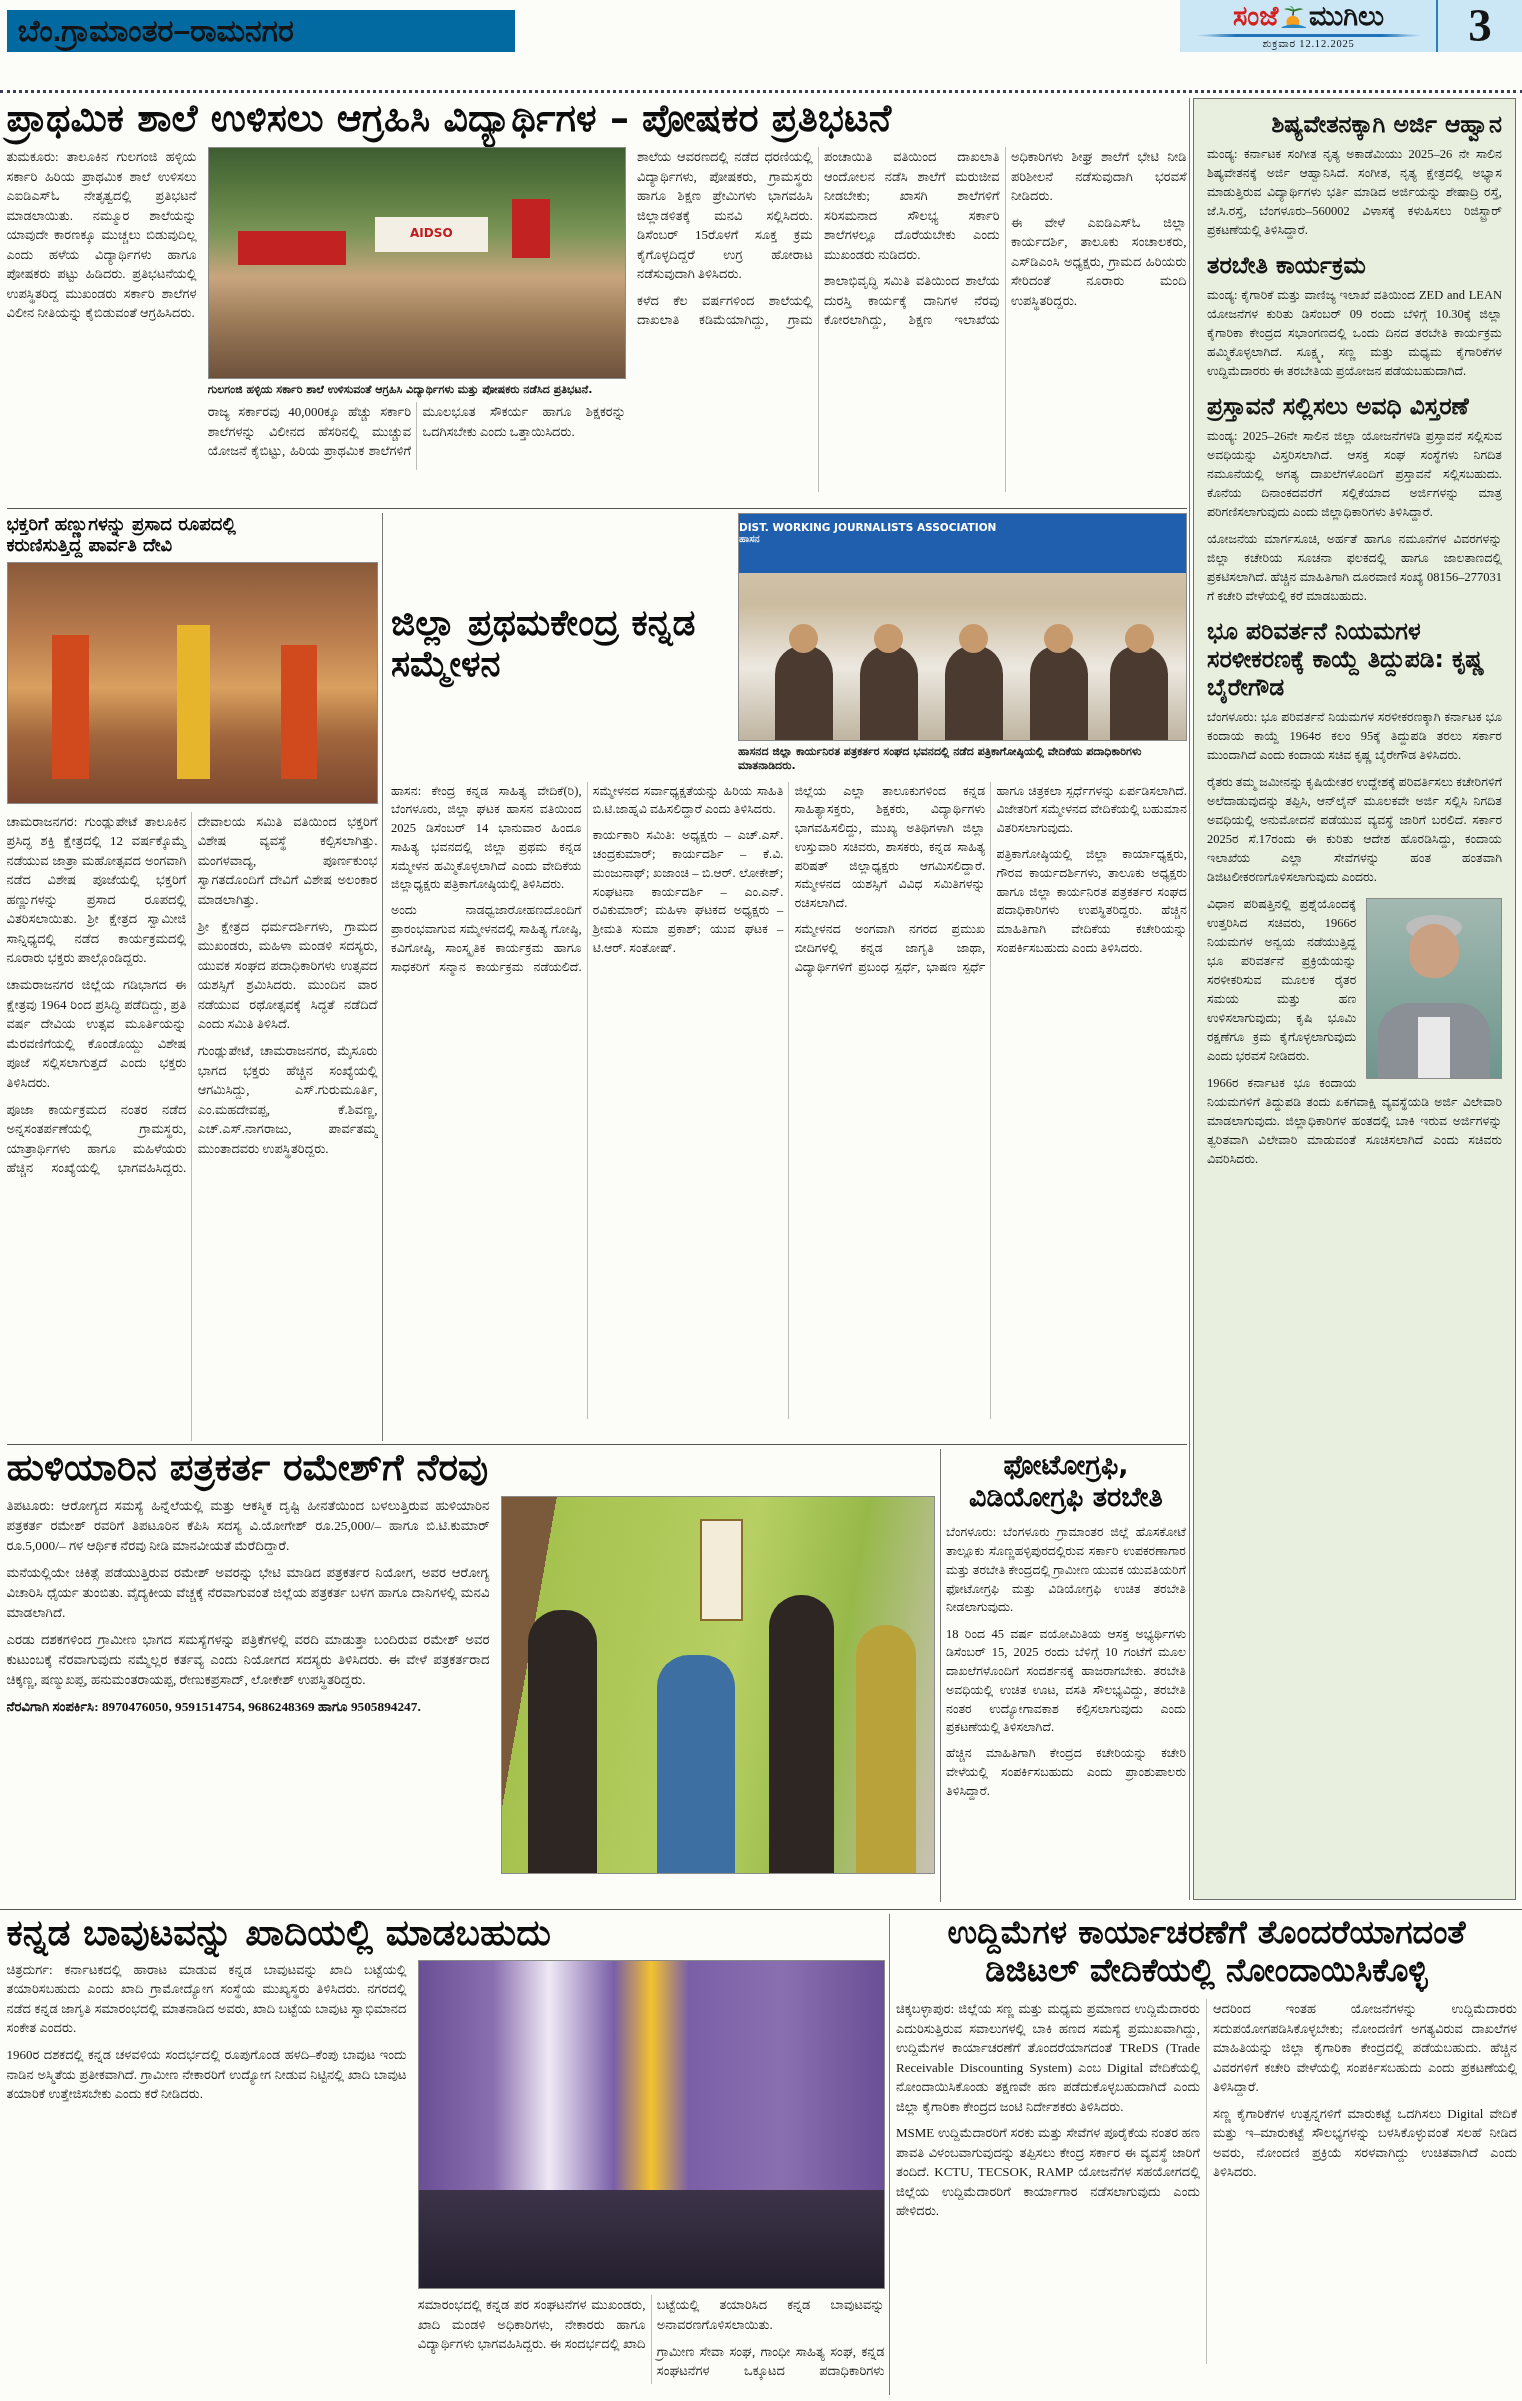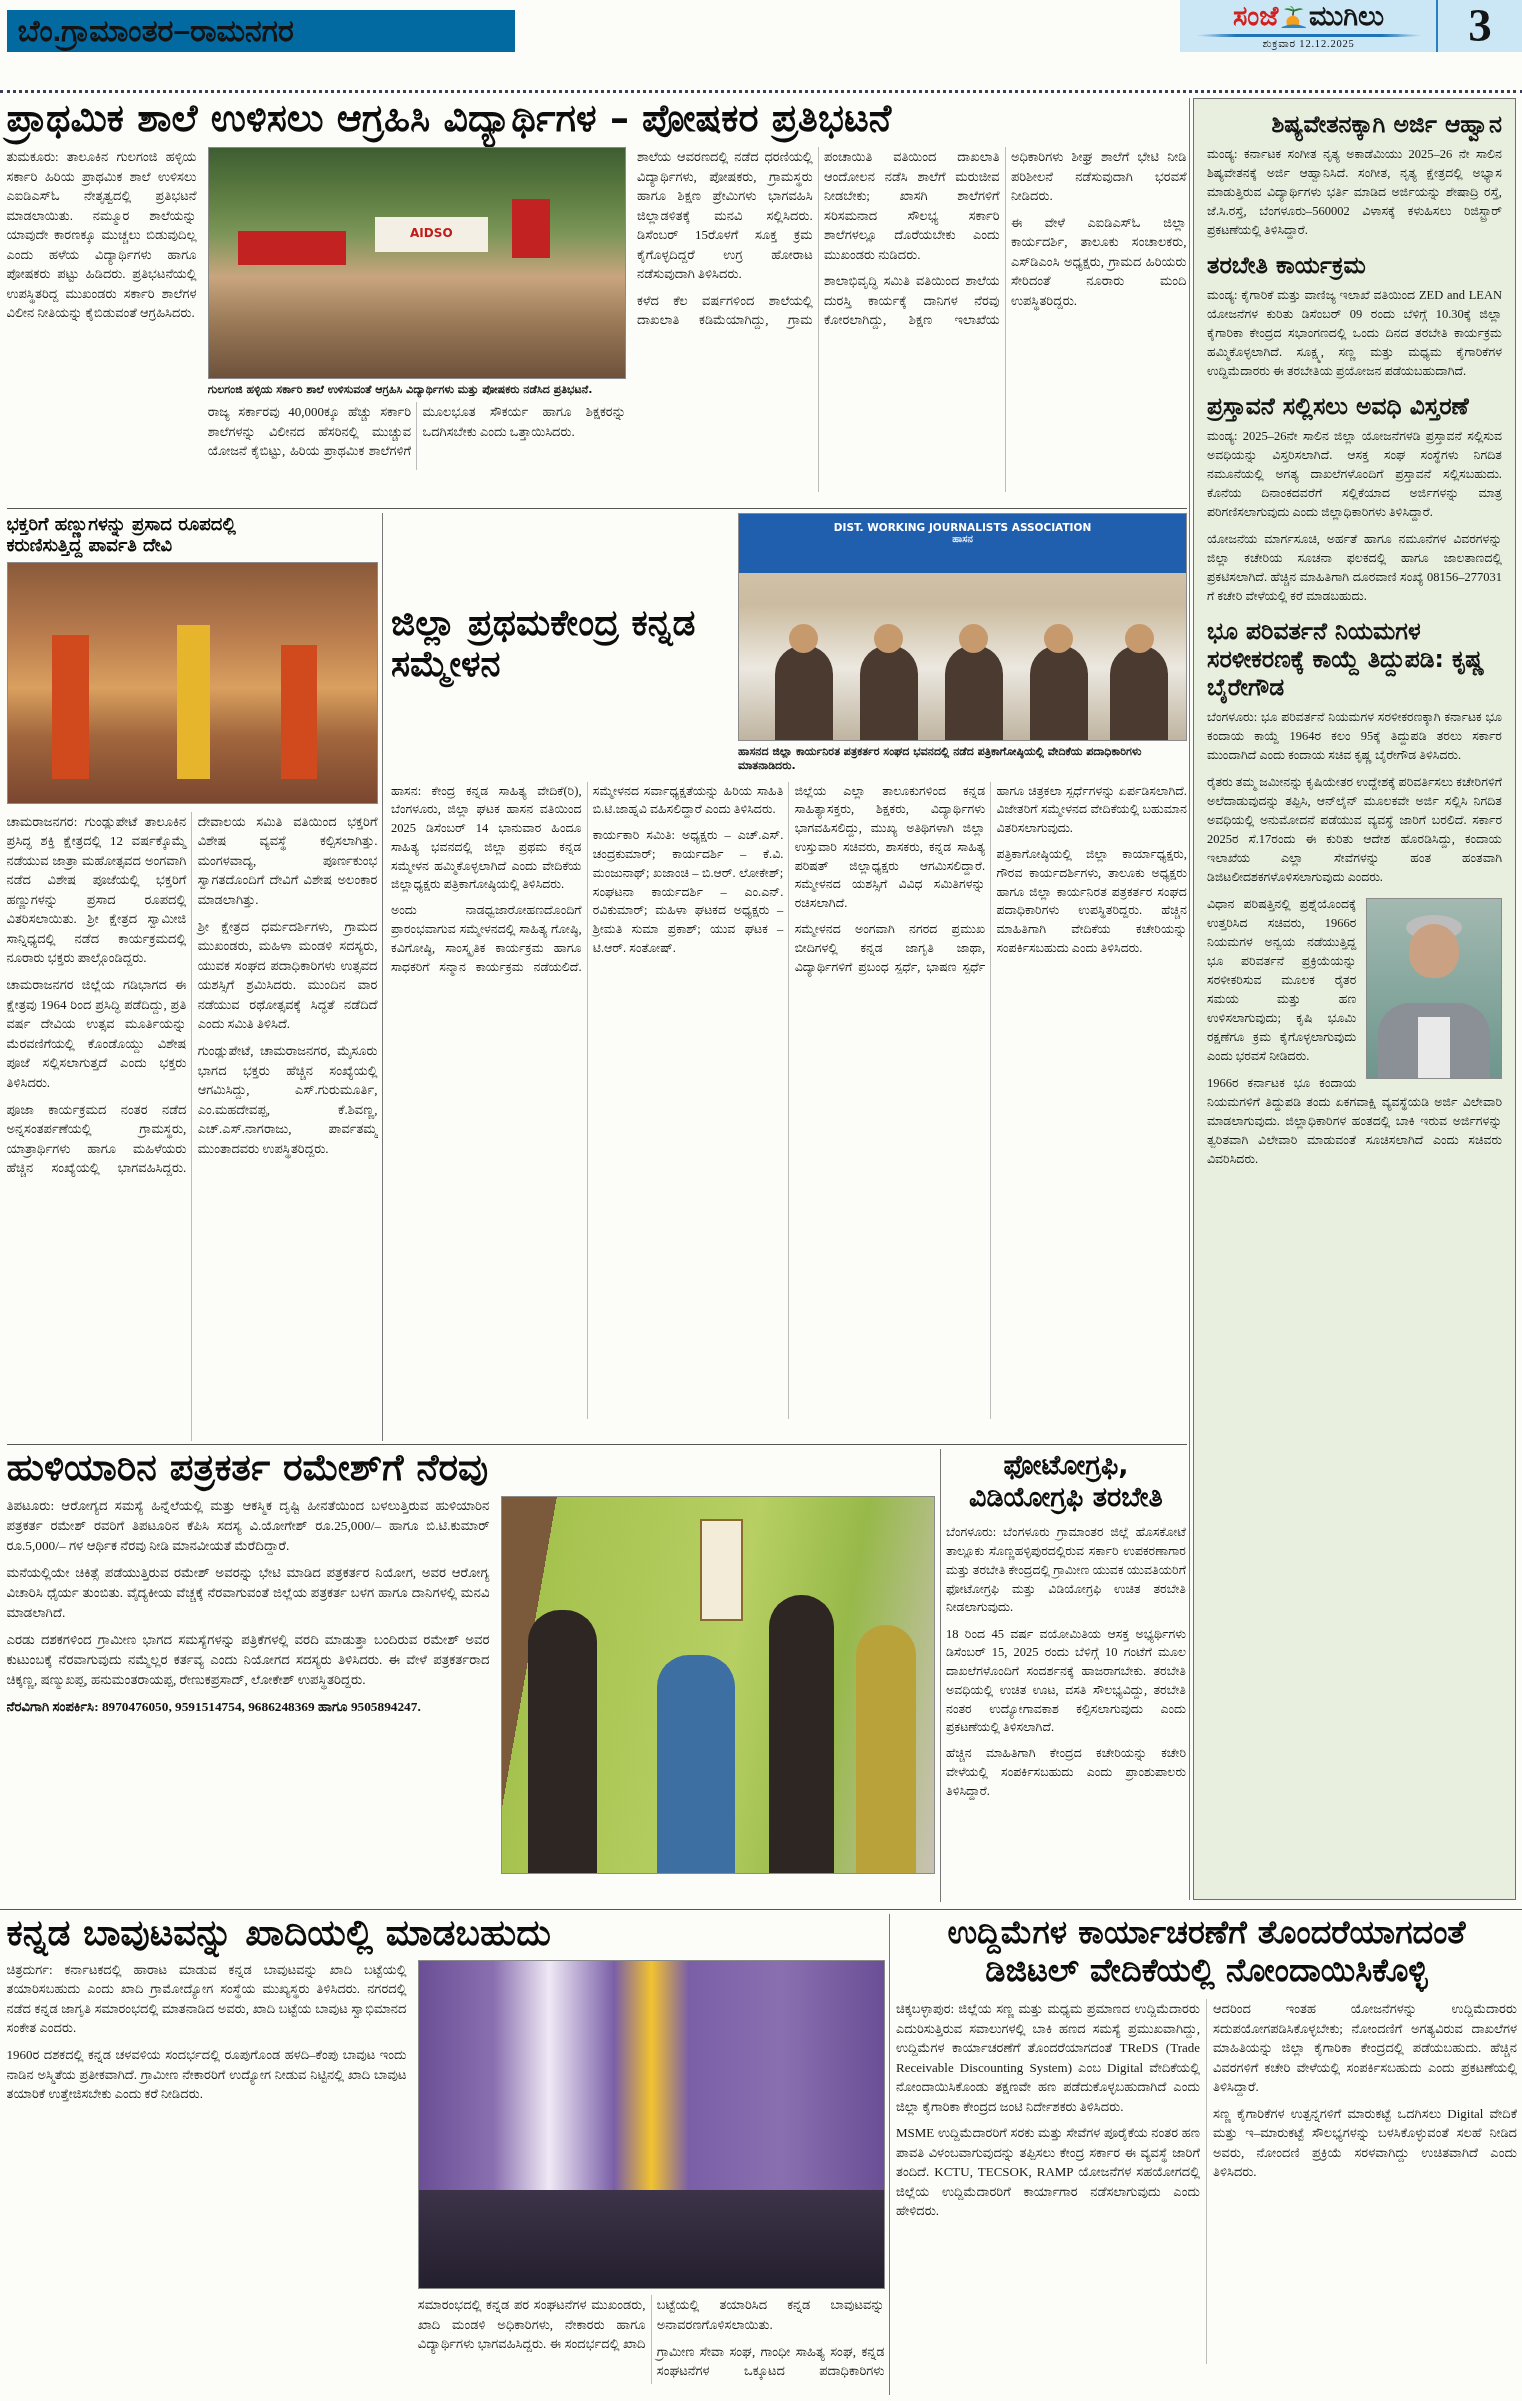--- a/index.html
+++ b/index.html
@@ -51,21 +51,21 @@
   .pv-sash2{position:absolute;background:#e7b52c;}
   .parvati-body{margin-top:8px;column-count:2;column-gap:11.3px;column-rule:0.8px solid #bcbcbc;height:646px;overflow:hidden;}
   
   .a-sammelana{position:absolute;left:391px;top:513px;width:796px;height:928px;overflow:hidden;}
   .sam-headrow{display:flex;gap:11.3px;}
   .sam-headrow h1{flex:1;font-size:36px;line-height:1.15;align-self:center;}
   .sam-photo-wrap{width:449px;flex:none;}
   .ph-sammelana{width:100%;height:228px;
       background:linear-gradient(180deg,#d9cdb8 0%,#cbbb9f 40%,#ece8e0 68%,#bfb4a0 100%);}
   .sam-banner{position:absolute;left:0;top:0;width:100%;height:26%;background:#1f5fae;color:#fff;
-      font-family:"DejaVu Sans",sans-serif;font-weight:bold;font-size:10.5px;text-align:center;padding-top:6.5px;box-sizing:border-box;}
+      font-family:"DejaVu Sans",sans-serif;font-weight:bold;font-size:10.5px;text-align:left;padding-top:6.5px;box-sizing:border-box;}
   .sam-banner .b2{font-size:9.7px;opacity:.9;}
   .sam-person{position:absolute;bottom:0;width:58px;height:95px;background:#4a3a30;border-radius:29px 29px 0 0;}
   .sam-person::before{content:"";position:absolute;top:-21px;left:14.5px;width:29px;height:29px;border-radius:50%;background:#c79a6e;}
   .sammelana-body{margin-top:8px;column-count:4;column-gap:11.3px;column-rule:0.8px solid #bcbcbc;height:637px;overflow:hidden;font-size:12.5px;}
   
   .a-ramesh{position:absolute;left:6.5px;top:1449px;width:928px;height:453px;overflow:hidden;}
   .a-ramesh h1{font-size:37px;line-height:1.05;}
   .ramesh-row{display:flex;gap:11.3px;margin-top:8px;}
   .ramesh-text{width:483px;flex:none;font-size:13.3px;}
   .ph-ramesh{flex:1;height:378px;
@@ -287,21 +287,21 @@
 
     <h2>ತರಬೇತಿ ಕಾರ್ಯಕ್ರಮ</h2>
     <p>ಮಂಡ್ಯ: ಕೈಗಾರಿಕೆ ಮತ್ತು ವಾಣಿಜ್ಯ ಇಲಾಖೆ ವತಿಯಿಂದ ZED and LEAN ಯೋಜನೆಗಳ ಕುರಿತು ಡಿಸೆಂಬರ್ 09 ರಂದು ಬೆಳಿಗ್ಗೆ 10.30ಕ್ಕೆ ಜಿಲ್ಲಾ ಕೈಗಾರಿಕಾ ಕೇಂದ್ರದ ಸಭಾಂಗಣದಲ್ಲಿ ಒಂದು ದಿನದ ತರಬೇತಿ ಕಾರ್ಯಕ್ರಮ ಹಮ್ಮಿಕೊಳ್ಳಲಾಗಿದೆ. ಸೂಕ್ಷ್ಮ, ಸಣ್ಣ ಮತ್ತು ಮಧ್ಯಮ ಕೈಗಾರಿಕೆಗಳ ಉದ್ದಿಮೆದಾರರು ಈ ತರಬೇತಿಯ ಪ್ರಯೋಜನ ಪಡೆಯಬಹುದಾಗಿದೆ.</p>
 
     <h2>ಪ್ರಸ್ತಾವನೆ ಸಲ್ಲಿಸಲು ಅವಧಿ ವಿಸ್ತರಣೆ</h2>
     <p>ಮಂಡ್ಯ: 2025–26ನೇ ಸಾಲಿನ ಜಿಲ್ಲಾ ಯೋಜನೆಗಳಡಿ ಪ್ರಸ್ತಾವನೆ ಸಲ್ಲಿಸುವ ಅವಧಿಯನ್ನು ವಿಸ್ತರಿಸಲಾಗಿದೆ. ಆಸಕ್ತ ಸಂಘ ಸಂಸ್ಥೆಗಳು ನಿಗದಿತ ನಮೂನೆಯಲ್ಲಿ ಅಗತ್ಯ ದಾಖಲೆಗಳೊಂದಿಗೆ ಪ್ರಸ್ತಾವನೆ ಸಲ್ಲಿಸಬಹುದು. ಕೊನೆಯ ದಿನಾಂಕದವರೆಗೆ ಸಲ್ಲಿಕೆಯಾದ ಅರ್ಜಿಗಳನ್ನು ಮಾತ್ರ ಪರಿಗಣಿಸಲಾಗುವುದು ಎಂದು ಜಿಲ್ಲಾಧಿಕಾರಿಗಳು ತಿಳಿಸಿದ್ದಾರೆ.</p>
     <p>ಯೋಜನೆಯ ಮಾರ್ಗಸೂಚಿ, ಅರ್ಹತೆ ಹಾಗೂ ನಮೂನೆಗಳ ವಿವರಗಳನ್ನು ಜಿಲ್ಲಾ ಕಚೇರಿಯ ಸೂಚನಾ ಫಲಕದಲ್ಲಿ ಹಾಗೂ ಜಾಲತಾಣದಲ್ಲಿ ಪ್ರಕಟಿಸಲಾಗಿದೆ. ಹೆಚ್ಚಿನ ಮಾಹಿತಿಗಾಗಿ ದೂರವಾಣಿ ಸಂಖ್ಯೆ 08156–277031 ಗೆ ಕಚೇರಿ ವೇಳೆಯಲ್ಲಿ ಕರೆ ಮಾಡಬಹುದು.</p>
 
     <h2>ಭೂ ಪರಿವರ್ತನೆ ನಿಯಮಗಳ ಸರಳೀಕರಣಕ್ಕೆ ಕಾಯ್ದೆ ತಿದ್ದುಪಡಿ: ಕೃಷ್ಣ ಬೈರೇಗೌಡ</h2>
     <p>ಬೆಂಗಳೂರು: ಭೂ ಪರಿವರ್ತನೆ ನಿಯಮಗಳ ಸರಳೀಕರಣಕ್ಕಾಗಿ ಕರ್ನಾಟಕ ಭೂ ಕಂದಾಯ ಕಾಯ್ದೆ 1964ರ ಕಲಂ 95ಕ್ಕೆ ತಿದ್ದುಪಡಿ ತರಲು ಸರ್ಕಾರ ಮುಂದಾಗಿದೆ ಎಂದು ಕಂದಾಯ ಸಚಿವ ಕೃಷ್ಣ ಬೈರೇಗೌಡ ತಿಳಿಸಿದರು.</p>
-    <p>ರೈತರು ತಮ್ಮ ಜಮೀನನ್ನು ಕೃಷಿಯೇತರ ಉದ್ದೇಶಕ್ಕೆ ಪರಿವರ್ತಿಸಲು ಕಚೇರಿಗಳಿಗೆ ಅಲೆದಾಡುವುದನ್ನು ತಪ್ಪಿಸಿ, ಆನ್‌ಲೈನ್ ಮೂಲಕವೇ ಅರ್ಜಿ ಸಲ್ಲಿಸಿ ನಿಗದಿತ ಅವಧಿಯಲ್ಲಿ ಅನುಮೋದನೆ ಪಡೆಯುವ ವ್ಯವಸ್ಥೆ ಜಾರಿಗೆ ಬರಲಿದೆ. ಸರ್ಕಾರ 2025ರ ಸೆ.17ರಂದು ಈ ಕುರಿತು ಆದೇಶ ಹೊರಡಿಸಿದ್ದು, ಕಂದಾಯ ಇಲಾಖೆಯ ಎಲ್ಲಾ ಸೇವೆಗಳನ್ನು ಹಂತ ಹಂತವಾಗಿ ಡಿಜಿಟಲೀದಶಕಗಳೊಳಿಸಲಾಗುವುದು ಎಂದರು.</p>
+    <p>ರೈತರು ತಮ್ಮ ಜಮೀನನ್ನು ಕೃಷಿಯೇತರ ಉದ್ದೇಶಕ್ಕೆ ಪರಿವರ್ತಿಸಲು ಕಚೇರಿಗಳಿಗೆ ಅಲೆದಾಡುವುದನ್ನು ತಪ್ಪಿಸಿ, ಆನ್‌ಲೈನ್ ಮೂಲಕವೇ ಅರ್ಜಿ ಸಲ್ಲಿಸಿ ನಿಗದಿತ ಅವಧಿಯಲ್ಲಿ ಅನುಮೋದನೆ ಪಡೆಯುವ ವ್ಯವಸ್ಥೆ ಜಾರಿಗೆ ಬರಲಿದೆ. ಸರ್ಕಾರ 2025ರ ಸೆ.17ರಂದು ಈ ಕುರಿತು ಆದೇಶ ಹೊರಡಿಸಿದ್ದು, ಕಂದಾಯ ಇಲಾಖೆಯ ಎಲ್ಲಾ ಸೇವೆಗಳನ್ನು ಹಂತ ಹಂತವಾಗಿ ಡಿಜಿಟಲೀಕರಣಗೊಳಿಸಲಾಗುವುದು ಎಂದರು.</p>
     <div class="photo ph-portrait">
       <div class="pt-hair"></div>
       <div class="pt-head"></div>
       <div class="pt-suit"></div>
       <div class="pt-shirt"></div>
     </div>
     <p>ವಿಧಾನ ಪರಿಷತ್ತಿನಲ್ಲಿ ಪ್ರಶ್ನೆಯೊಂದಕ್ಕೆ ಉತ್ತರಿಸಿದ ಸಚಿವರು, 1966ರ ನಿಯಮಗಳ ಅನ್ವಯ ನಡೆಯುತ್ತಿದ್ದ ಭೂ ಪರಿವರ್ತನೆ ಪ್ರಕ್ರಿಯೆಯನ್ನು ಸರಳೀಕರಿಸುವ ಮೂಲಕ ರೈತರ ಸಮಯ ಮತ್ತು ಹಣ ಉಳಿಸಲಾಗುವುದು; ಕೃಷಿ ಭೂಮಿ ರಕ್ಷಣೆಗೂ ಕ್ರಮ ಕೈಗೊಳ್ಳಲಾಗುವುದು ಎಂದು ಭರವಸೆ ನೀಡಿದರು.</p>
     <p>1966ರ ಕರ್ನಾಟಕ ಭೂ ಕಂದಾಯ ನಿಯಮಗಳಿಗೆ ತಿದ್ದುಪಡಿ ತಂದು ಏಕಗವಾಕ್ಷಿ ವ್ಯವಸ್ಥೆಯಡಿ ಅರ್ಜಿ ವಿಲೇವಾರಿ ಮಾಡಲಾಗುವುದು. ಜಿಲ್ಲಾಧಿಕಾರಿಗಳ ಹಂತದಲ್ಲಿ ಬಾಕಿ ಇರುವ ಅರ್ಜಿಗಳನ್ನು ತ್ವರಿತವಾಗಿ ವಿಲೇವಾರಿ ಮಾಡುವಂತೆ ಸೂಚಿಸಲಾಗಿದೆ ಎಂದು ಸಚಿವರು ವಿವರಿಸಿದರು.</p>
   </div>
 

